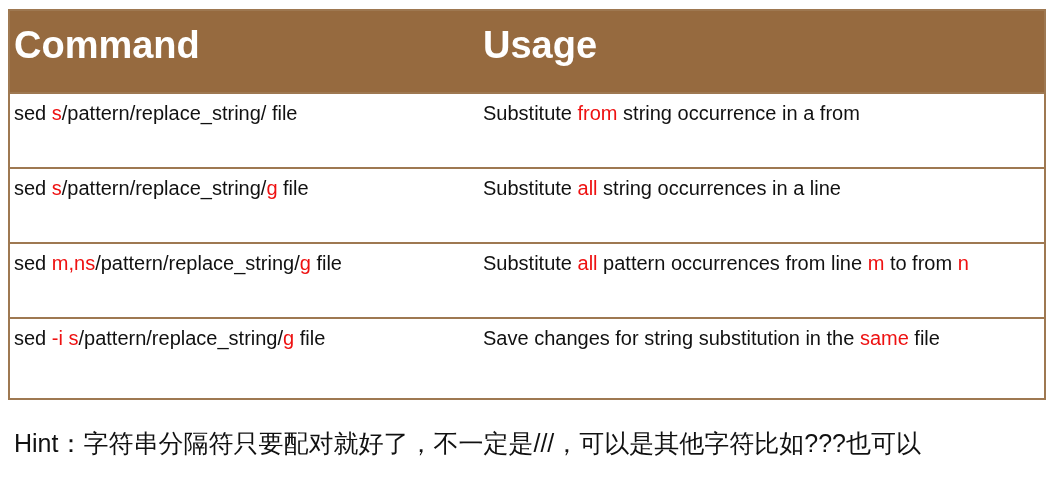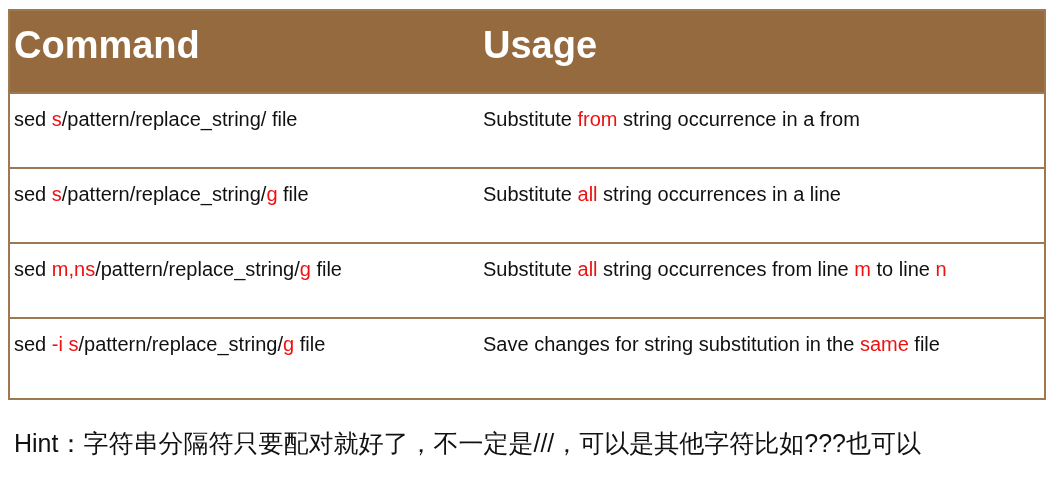--- a/index.html
+++ b/index.html
@@ -40,21 +40,21 @@
     padding: 0 0 12px 4px;
     letter-spacing: 0px;
     margin-top: 44px;
   }
   tr.body-row { height: 75px; border-top: 2px solid var(--border); }
   tr.body-row:last-child { height: 81px; }
   tr.body-row td {
     vertical-align: top;
     font-size: 20px;
     color: var(--body-text);
-    padding: 13px 0 0 4px;
+    padding: 7px 0 0 4px;
     line-height: 1.25;
   }
   .red, span.red { color: var(--highlight); }
 
   .hint {
     position: absolute;
     left: 14px; top: 427px;
     font-size: 25px;
     color: var(--body-text);
     white-space: nowrap;
@@ -78,21 +78,21 @@
     <tr class="body-row">
       <td><span>sed </span><span class="red">s</span><span>/pattern/replace_string/ file</span></td>
       <td><span>Substitute </span><span class="red">from</span><span> string occurrence in a from</span></td>
     </tr>
     <tr class="body-row">
       <td><span>sed </span><span class="red">s</span><span>/pattern/replace_string/</span><span class="red">g</span><span> file</span></td>
       <td><span>Substitute </span><span class="red">all</span><span> string occurrences in a line</span></td>
     </tr>
     <tr class="body-row">
       <td><span>sed </span><span class="red">m,ns</span><span>/pattern/replace_string/</span><span class="red">g</span><span> file</span></td>
-      <td><span>Substitute </span><span class="red">all</span><span> string occurrences from line </span><span class="red">m</span><span> to line </span><span class="red">n</span></td>
+      <td><span>Substitute </span><span class="red">all</span><span> pattern occurrences from line </span><span class="red">m</span><span> to from </span><span class="red">n</span></td>
     </tr>
     <tr class="body-row">
       <td><span>sed </span><span class="red">-i</span><span> </span><span class="red">s</span><span>/pattern/replace_string/</span><span class="red">g</span><span> file</span></td>
       <td><span>Save changes for string substitution in the </span><span class="red">same</span><span> file</span></td>
     </tr>
   </tbody>
     </table>
 
   <div class="hint">Hint：字符串分隔符只要配对就好了，不一定是///，可以是其他字符比如???也可以</div>
 

